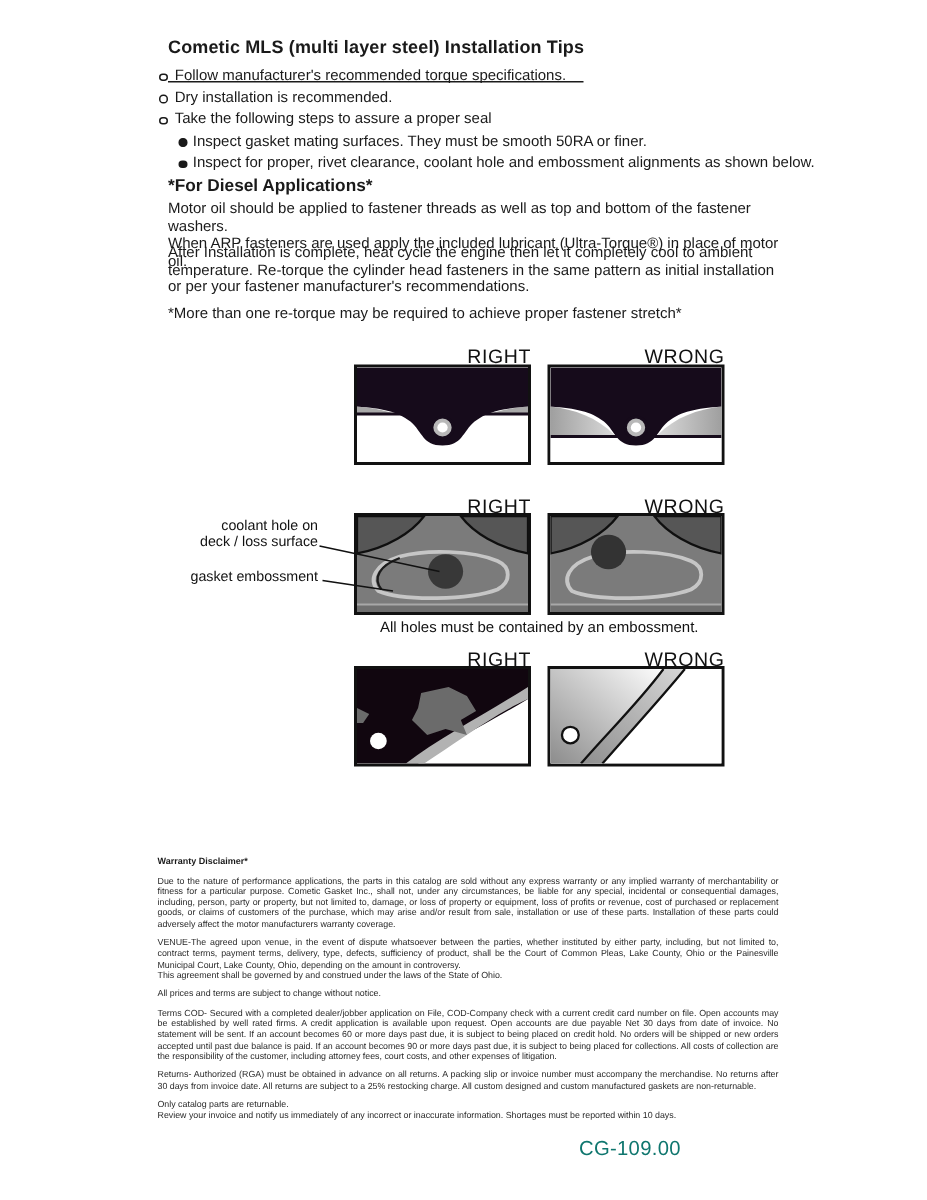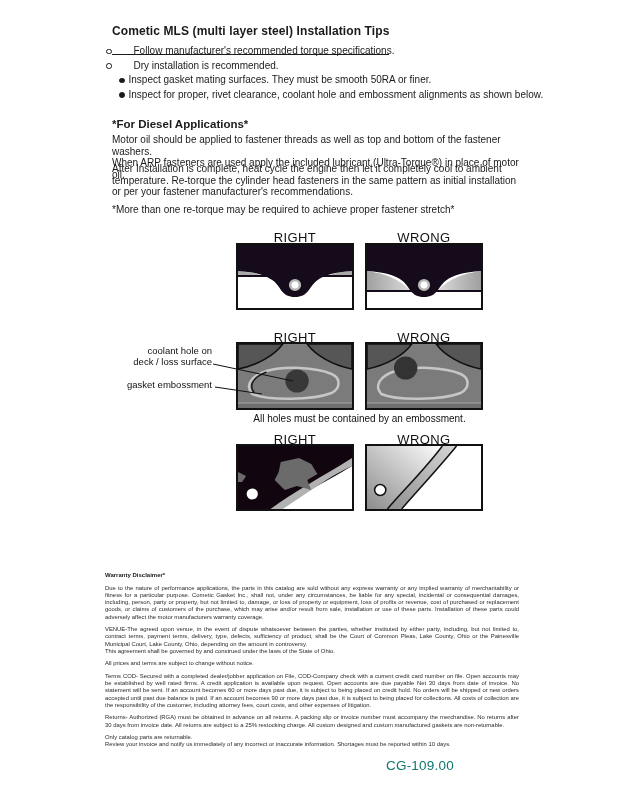--- a/index.html
+++ b/index.html
@@ -6,30 +6,30 @@
   .page{
     position:relative;width:618px;height:800px;background:#ffffff;overflow:hidden;
     font-family:"Liberation Sans","DejaVu Sans",sans-serif;color:#1a1a1a;
   }
   .abs{position:absolute;}
   .title{
     left:112px;top:24px;font-size:12px;font-weight:bold;
     border-bottom:1.5px solid #1b1b1b;padding-bottom:16px;letter-spacing:0.1px;
   }
   .tips{left:106px;top:44px;font-size:10px;line-height:14.5px;}
-  .tiprow{display:flex;align-items:center;gap:22px;}
+  .tiprow{display:flex;align-items:center;gap:5px;}
   .tiprow.sub{margin-left:13px;gap:4px;}
   .marker{width:3.5px;height:3.5px;border:1px solid #1a1a1a;border-radius:50%;flex:0 0 auto;}
   .marker.filled{background:#1a1a1a;border-color:#1a1a1a;}
   .diesel-head{left:112px;top:118px;font-size:11.5px;font-weight:bold;}
   .body-par{font-size:10px;line-height:11.6px;white-space:pre-line;}
   .p1{left:112px;top:134px;width:410px;}
   .p2{left:112px;top:163px;width:410px;}
   .p3{left:112px;top:204px;width:410px;}
-  .dlabel{width:118px;text-align:center;font-size:13px;letter-spacing:0.4px;color:#111;}
+  .dlabel{width:118px;text-align:right;font-size:13px;letter-spacing:0.4px;color:#111;}
   .dbox{width:114px;height:63px;border:2px solid #111;background:#fff;}
   .dbox.r2{height:64px;}
   .caption{font-size:10px;color:#111;}
   .caption.pre{white-space:pre-line;line-height:11px;}
   .caption.center{width:247px;text-align:center;}
   .callout{font-size:9.5px;line-height:10.5px;text-align:right;width:124px;white-space:pre-line;color:#111;}
   .leader{left:88px;top:340px;}
   .warranty{left:105px;top:572px;width:414px;color:#2a2a2a;}
   .warranty h5{font-size:6px;font-weight:bold;margin:0 0 7px 0;color:#1a1a1a;}
   .fine{font-size:5.9px;line-height:7.15px;margin:0 0 5.5px 0;white-space:pre-line;text-align:justify;}
@@ -44,20 +44,24 @@
 
   <div class="abs tips">
     <div class="tiprow">
       <span class="marker"></span>
       <span>Follow manufacturer's recommended torque specifications.</span>
     </div>
     <div class="tiprow">
       <span class="marker"></span>
       <span>Dry installation is recommended.</span>
     </div>
+    <div class="tiprow">
+      <span class="marker"></span>
+      <span>Take the following steps to assure a proper seal</span>
+    </div>
     <div class="tiprow sub">
       <span class="marker filled"></span>
       <span>Inspect gasket mating surfaces.  They must be smooth 50RA or finer.</span>
     </div>
     <div class="tiprow sub">
       <span class="marker filled"></span>
       <span>Inspect for proper, rivet clearance, coolant hole and embossment alignments as shown below.</span>
     </div>
   </div>
 

